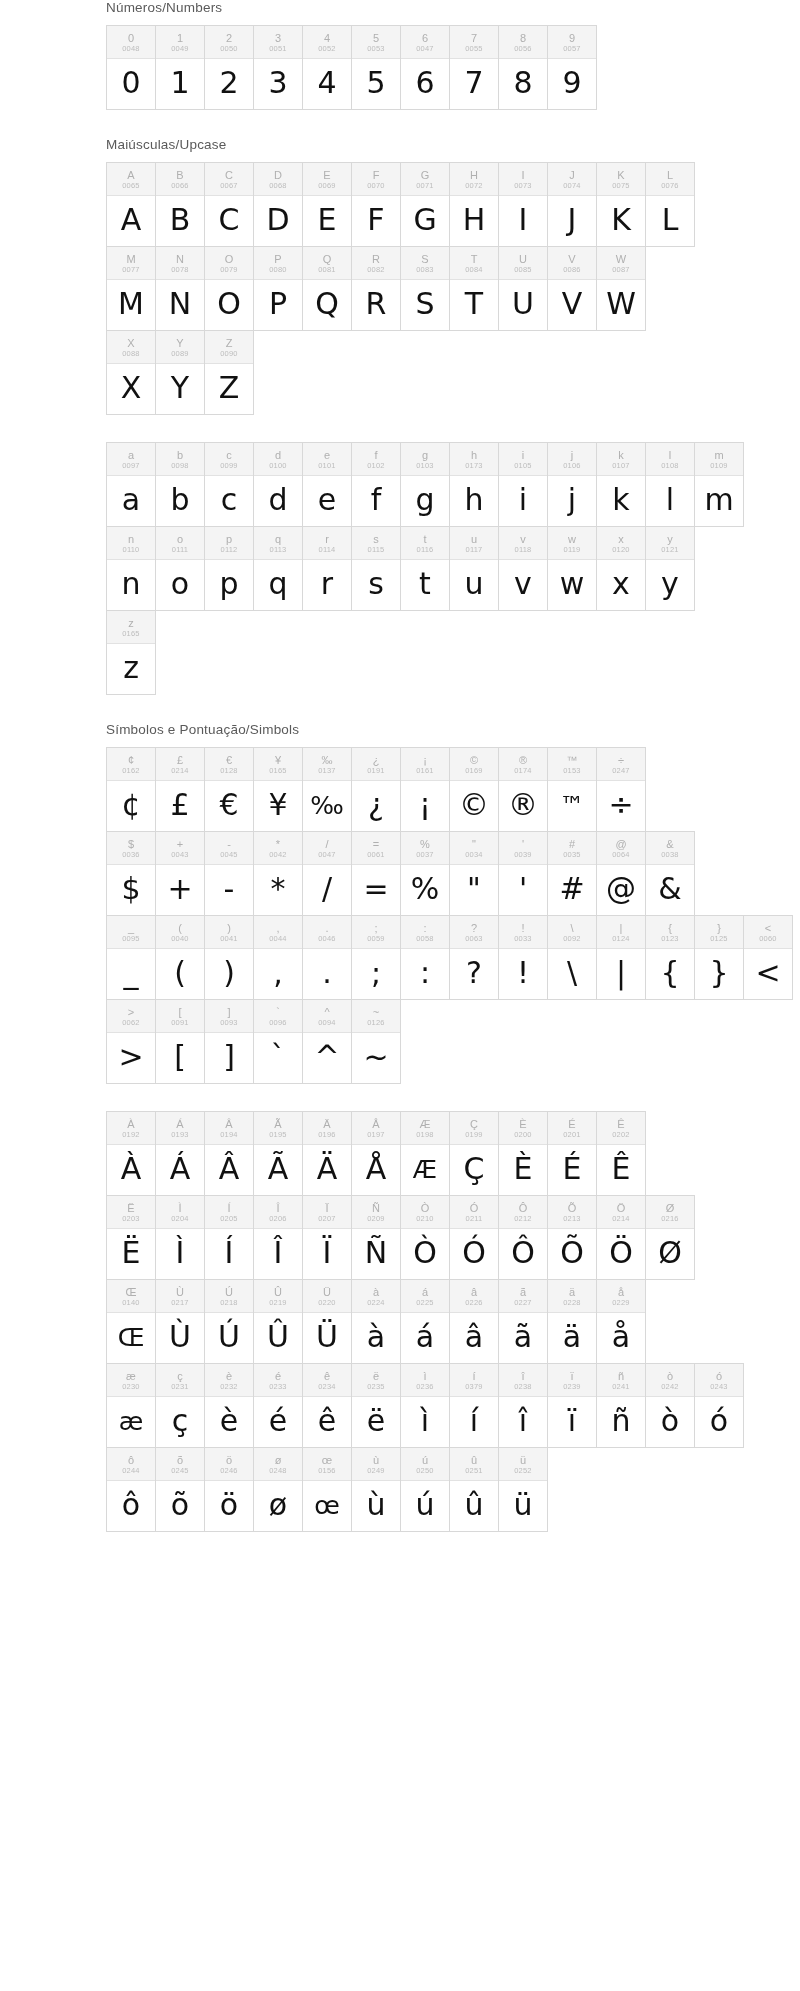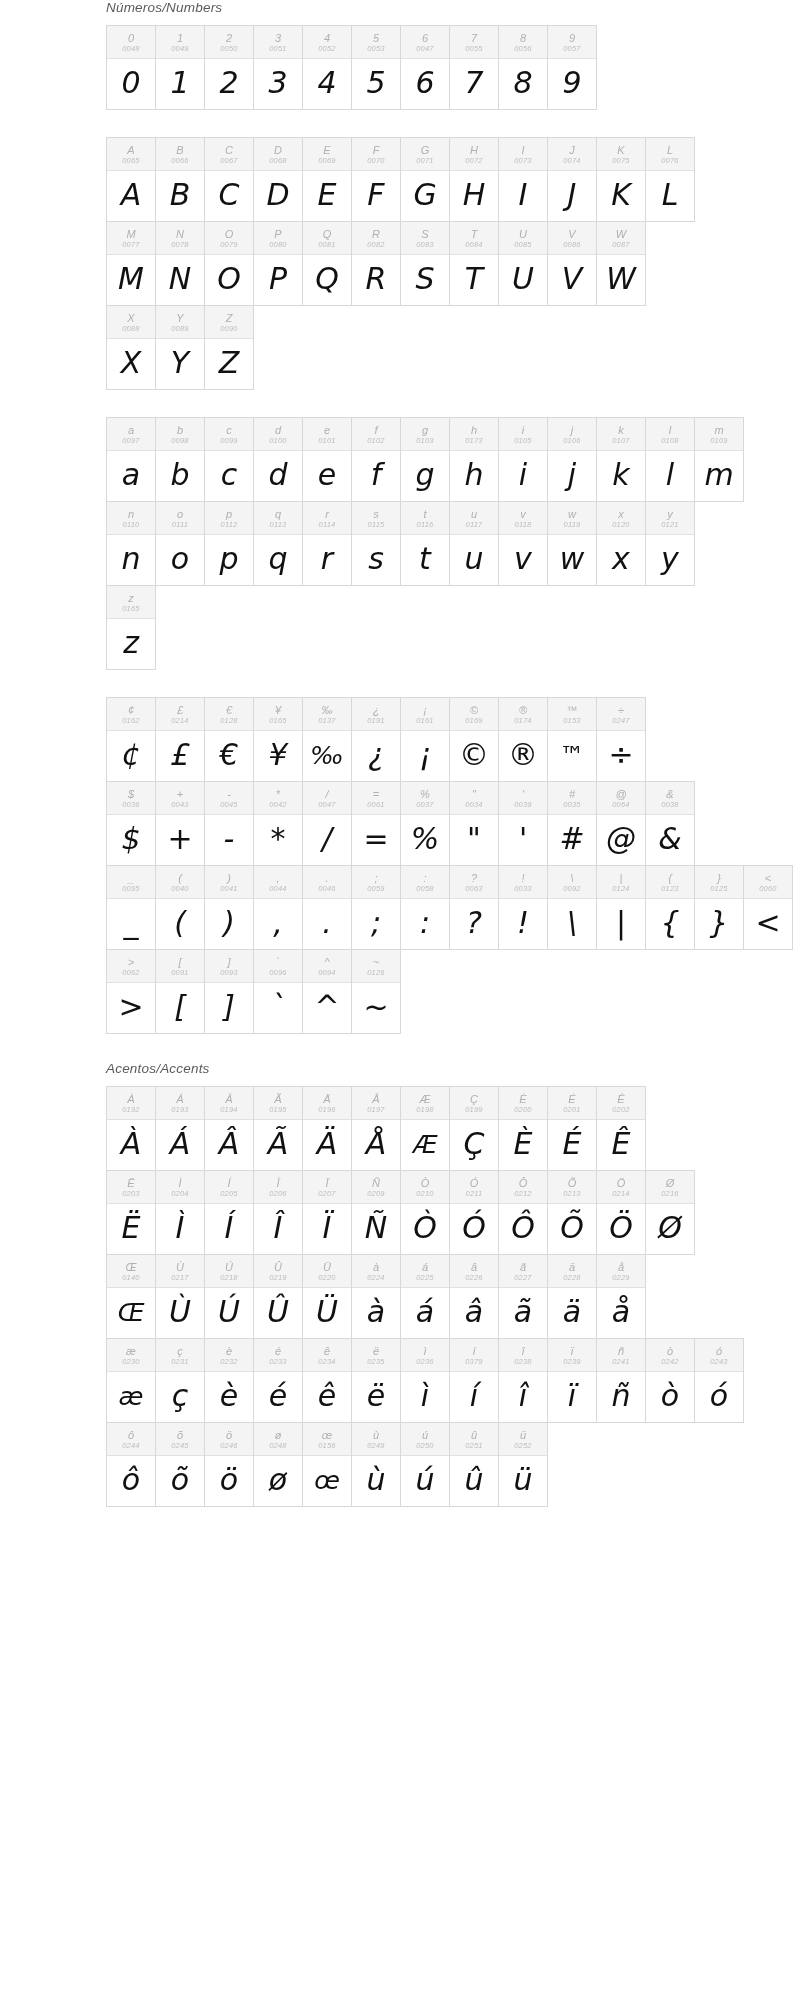--- a/index.html
+++ b/index.html
@@ -12,21 +12,20 @@
     font-family: "Liberation Sans", sans-serif;
     color: #333333;
   }
   .page {
     width: 800px;
     padding-top: 0px;
     box-sizing: border-box;
   }
   .section {
     margin-bottom: 28px;
-    font-style: italic;
   }
   .section-title {
     font-size: 13.5px;
     color: #5a5a5a;
     font-weight: normal;
     margin: 0 0 10px 106px;
     letter-spacing: 0.2px;
   }
   .rows {
     margin-left: 106px;
@@ -161,20 +160,21 @@
               <div class="head">
                 <div class="ch">9</div>
                 <div class="code">0057</div>
               </div>
               <div class="glyph">9</div>
             </div>
           </div>
         </div>
       </div>
       <div class="section">
+        <div class="section-title">Maiúsculas/Upcase</div>
         <div class="rows">
           <div class="row">
             <div class="cell">
               <div class="head">
                 <div class="ch">A</div>
                 <div class="code">0065</div>
               </div>
               <div class="glyph">A</div>
             </div>
             <div class="cell">
@@ -545,20 +545,21 @@
               <div class="head">
                 <div class="ch">z</div>
                 <div class="code">0165</div>
               </div>
               <div class="glyph">z</div>
             </div>
           </div>
         </div>
       </div>
       <div class="section">
+        <div class="section-title">Símbolos e Pontuação/Simbols</div>
         <div class="rows">
           <div class="row">
             <div class="cell">
               <div class="head">
                 <div class="ch">¢</div>
                 <div class="code">0162</div>
               </div>
               <div class="glyph">¢</div>
             </div>
             <div class="cell">
@@ -858,21 +859,20 @@
               <div class="head">
                 <div class="ch">~</div>
                 <div class="code">0126</div>
               </div>
               <div class="glyph">~</div>
             </div>
           </div>
         </div>
       </div>
       <div class="section">
-        <div class="section-title">Acentos/Accents</div>
         <div class="rows">
           <div class="row">
             <div class="cell">
               <div class="head">
                 <div class="ch">À</div>
                 <div class="code">0192</div>
               </div>
               <div class="glyph">À</div>
             </div>
             <div class="cell">

